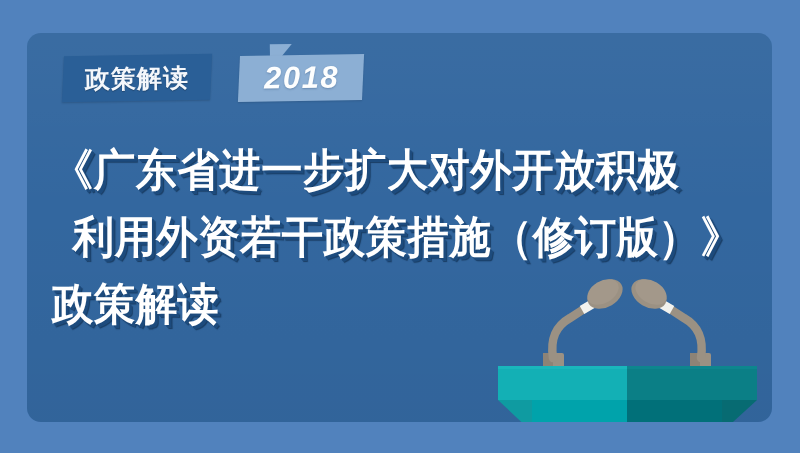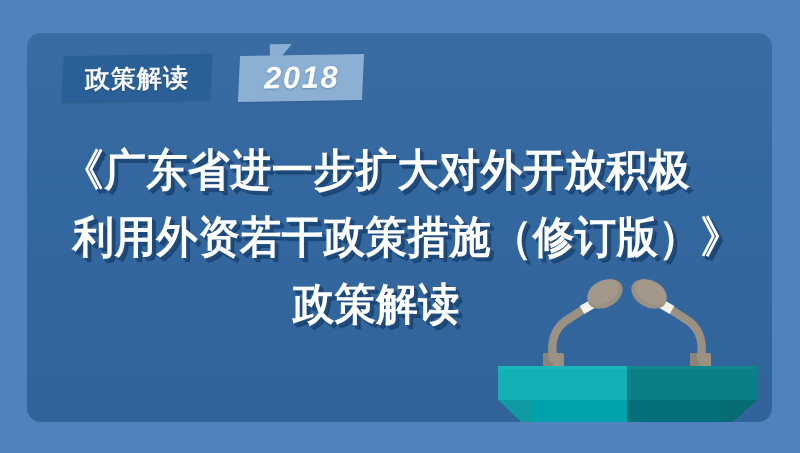--- a/index.html
+++ b/index.html
@@ -109,21 +109,20 @@
     z-index: 5;
   }
 
   
   #title-block {
     position: absolute;
     left: 52px;
     top: 136px;
     width: 690px;
     z-index: 7;
-    text-align: center;
   }
 
   .title-line {
     color: #ffffff;
     font-weight: bold;
     font-size: 44px;
     line-height: 67px;
     letter-spacing: 0.5px;
     white-space: nowrap;
     font-family: "DejaVu Sans", "Liberation Sans", sans-serif;

